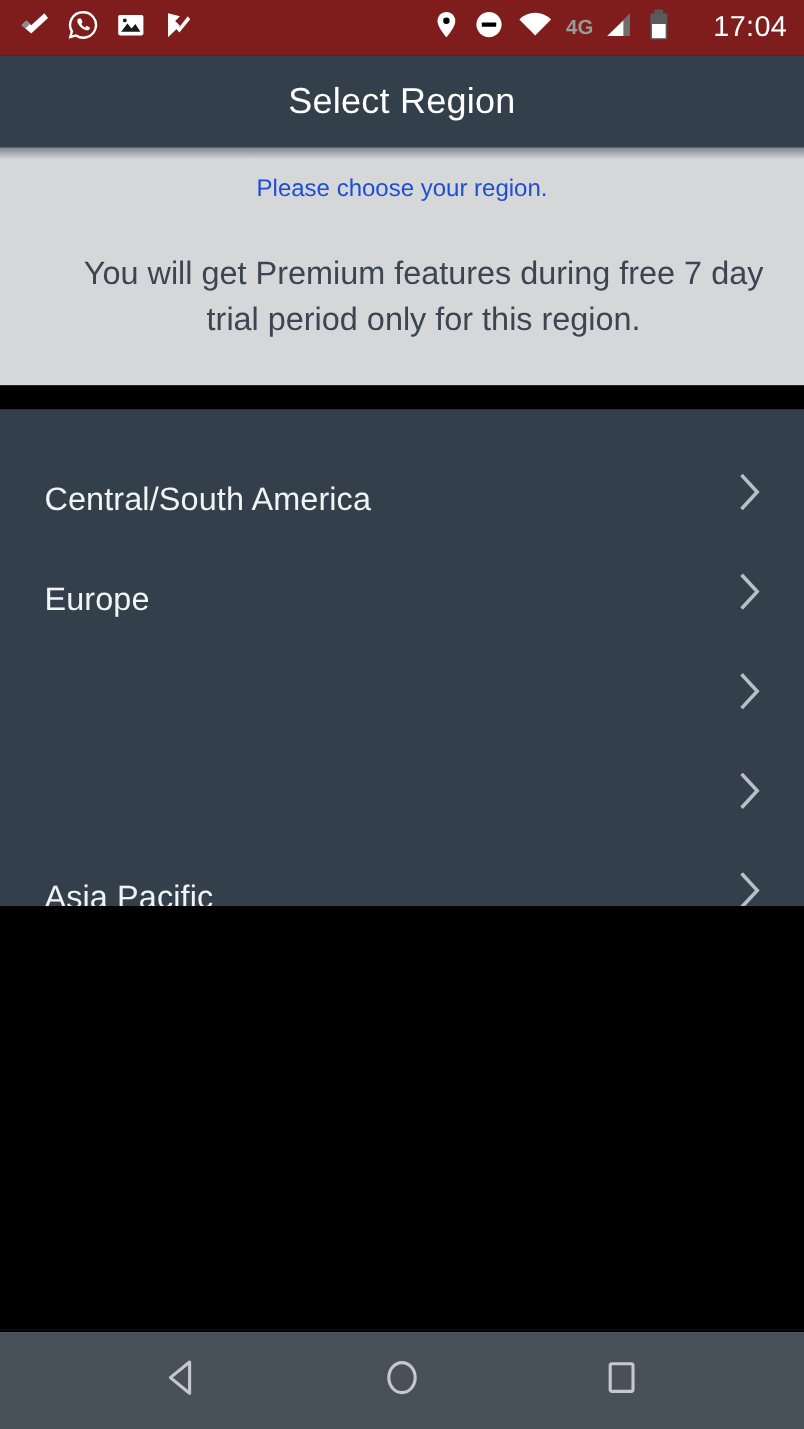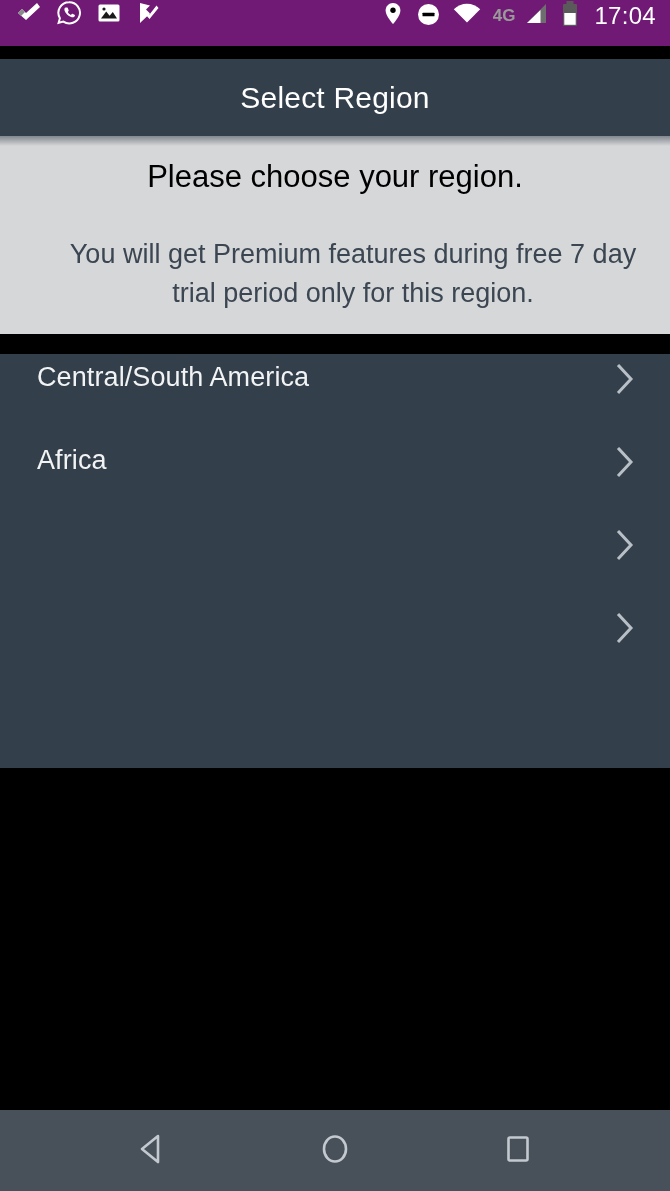--- a/index.html
+++ b/index.html
@@ -7,70 +7,69 @@
   body {
     width:670px; height:1191px;
     font-family:"Liberation Sans", sans-serif;
     overflow:hidden;
     position:relative;
   }
   .screen { width:670px; height:1191px; display:flex; flex-direction:column; background:#000; }
 
   
   .status-bar {
-    height:46px; background:#701a75; flex:0 0 46px;
-    display:flex; align-items:flex-start; padding:0 14px 0 16px;
+    height:46px; background:#7f1d1d; flex:0 0 46px;
+    display:flex; align-items:center; padding:0 14px 0 16px;
   }
   .status-left { display:flex; align-items:center; gap:14px; }
   .status-right { margin-left:auto; display:flex; align-items:center; gap:12px; }
   .sicon { display:block; }
   .status-time {
     color:#fff; font-size:24px; letter-spacing:0.3px;
-    margin-left:3px; font-family:"Liberation Sans", sans-serif;
+    margin-left:24px; font-family:"Liberation Sans", sans-serif;
   }
   .net-label { color:#9a9a9a; font-size:17px; font-weight:bold; margin-right:-4px; }
 
   
   .title-bar {
     flex:0 0 77px; height:77px; background:#333f4a;
     display:flex; align-items:center; justify-content:center;
     position:relative;
-    margin-top:13px;
   }
   .title-text {
     color:#ffffff; font-size:30px; font-weight:normal; letter-spacing:0.2px;
   }
 
   
   .instructions {
     flex:0 0 198px; height:198px; background:#d6d7d9;
     position:relative; display:flex; flex-direction:column;
     align-items:center; justify-content:flex-start;
     padding-top:22px;
   }
   .instructions::before {
     content:""; position:absolute; top:0; left:0; right:0; height:10px;
     background:linear-gradient(to bottom, rgba(60,70,80,0.55), rgba(214,215,217,0));
     pointer-events:none;
   }
   .instr-line1 {
-    color:#000000; font-size:31px; text-align:center; line-height:1.2;
+    color:#1d4ed8; font-size:20px; text-align:center; line-height:1.2;
   }
   .instr-block {
     color:#3b4652; font-size:27px; text-align:center; line-height:1.42;
     margin-top:40px; padding:0 20px;margin-left:36px;
   }
 
   
   .band { flex:0 0 20px; height:20px; background:#000; }
 
   
   .region-list { flex:0 0 414px; height:414px; background:#333f4a; padding-top:8px; }
   .region-row {
-    height:83px; display:flex; align-items:flex-start;
+    height:83px; display:flex; align-items:flex-end;
     padding:0 34px 0 37px; cursor:pointer;
   }
   .region-label {
     color:#f2f3f4; font-size:27px; letter-spacing:0.1px; white-space:nowrap;
   }
   .chev { margin-left:auto; display:block; }
 
   
   .filler { flex:1 1 auto; background:#000; }
 
@@ -168,44 +167,52 @@
     <div class="region-row">
       <span class="region-label">Central/South America</span>
       <span class="chev">
         <svg width="22" height="34" viewBox="0 0 22 34">
           <path d="M5 4 L17 17 L5 30" fill="none" stroke="#b8bfc6" stroke-width="3" stroke-linecap="square"></path>
         </svg>
       </span>
     </div>
 
     <div class="region-row">
-      <span class="region-label">Africa</span>
-      <span class="chev">
-        <svg width="22" height="34" viewBox="0 0 22 34">
-          <path d="M5 4 L17 17 L5 30" fill="none" stroke="#b8bfc6" stroke-width="3" stroke-linecap="square"></path>
-        </svg>
-      </span>
-    </div>
-
-    <div class="region-row">
-      <span class="chev">
-        <svg width="22" height="34" viewBox="0 0 22 34">
-          <path d="M5 4 L17 17 L5 30" fill="none" stroke="#b8bfc6" stroke-width="3" stroke-linecap="square"></path>
-        </svg>
-      </span>
-    </div>
-
-    <div class="region-row">
-      <span class="chev">
-        <svg width="22" height="34" viewBox="0 0 22 34">
-          <path d="M5 4 L17 17 L5 30" fill="none" stroke="#b8bfc6" stroke-width="3" stroke-linecap="square"></path>
-        </svg>
-      </span>
-    </div>
-
+      <span class="region-label">Europe</span>
+      <span class="chev">
+        <svg width="22" height="34" viewBox="0 0 22 34">
+          <path d="M5 4 L17 17 L5 30" fill="none" stroke="#b8bfc6" stroke-width="3" stroke-linecap="square"></path>
+        </svg>
+      </span>
+    </div>
+
+    <div class="region-row">
+      <span class="chev">
+        <svg width="22" height="34" viewBox="0 0 22 34">
+          <path d="M5 4 L17 17 L5 30" fill="none" stroke="#b8bfc6" stroke-width="3" stroke-linecap="square"></path>
+        </svg>
+      </span>
+    </div>
+
+    <div class="region-row">
+      <span class="chev">
+        <svg width="22" height="34" viewBox="0 0 22 34">
+          <path d="M5 4 L17 17 L5 30" fill="none" stroke="#b8bfc6" stroke-width="3" stroke-linecap="square"></path>
+        </svg>
+      </span>
+    </div>
+
+    <div class="region-row">
+      <span class="region-label">Asia Pacific</span>
+      <span class="chev">
+        <svg width="22" height="34" viewBox="0 0 22 34">
+          <path d="M5 4 L17 17 L5 30" fill="none" stroke="#b8bfc6" stroke-width="3" stroke-linecap="square"></path>
+        </svg>
+      </span>
+    </div>
 
   </div>
 
   <div class="filler"></div>
 
   <div class="nav-bar">
     <div class="nav-btn">
       <span>
         <svg width="34" height="34" viewBox="0 0 34 34">
           <path d="M23 4 L7 17 L23 30 Z" fill="none" stroke="#c3c9cf" stroke-width="2.6" stroke-linejoin="round"></path>

